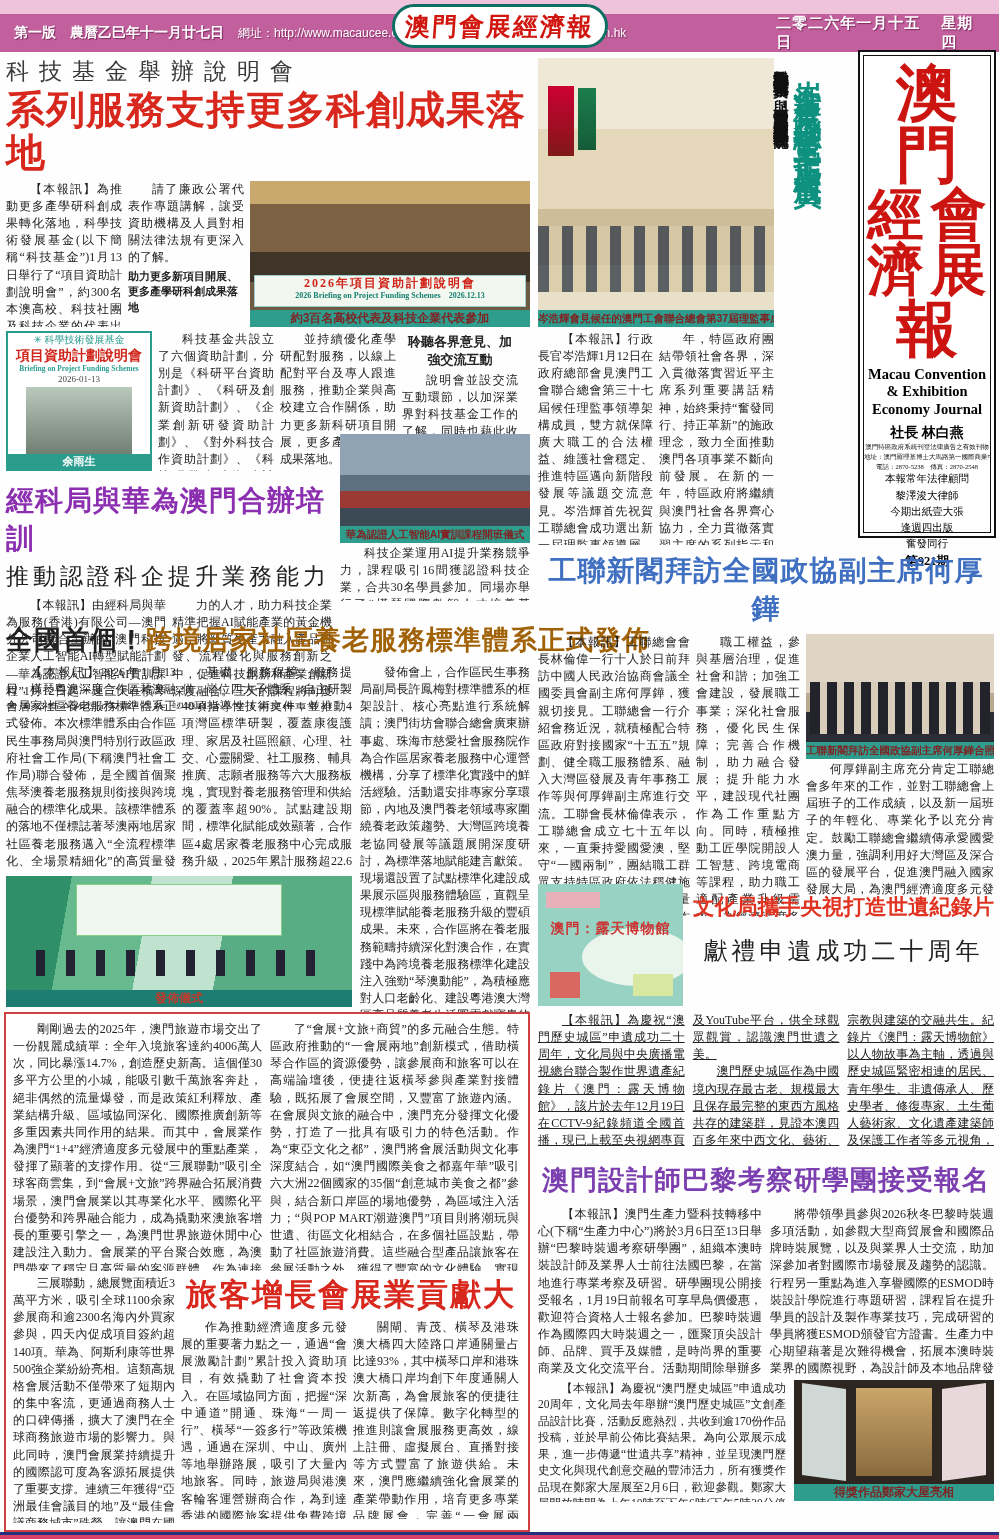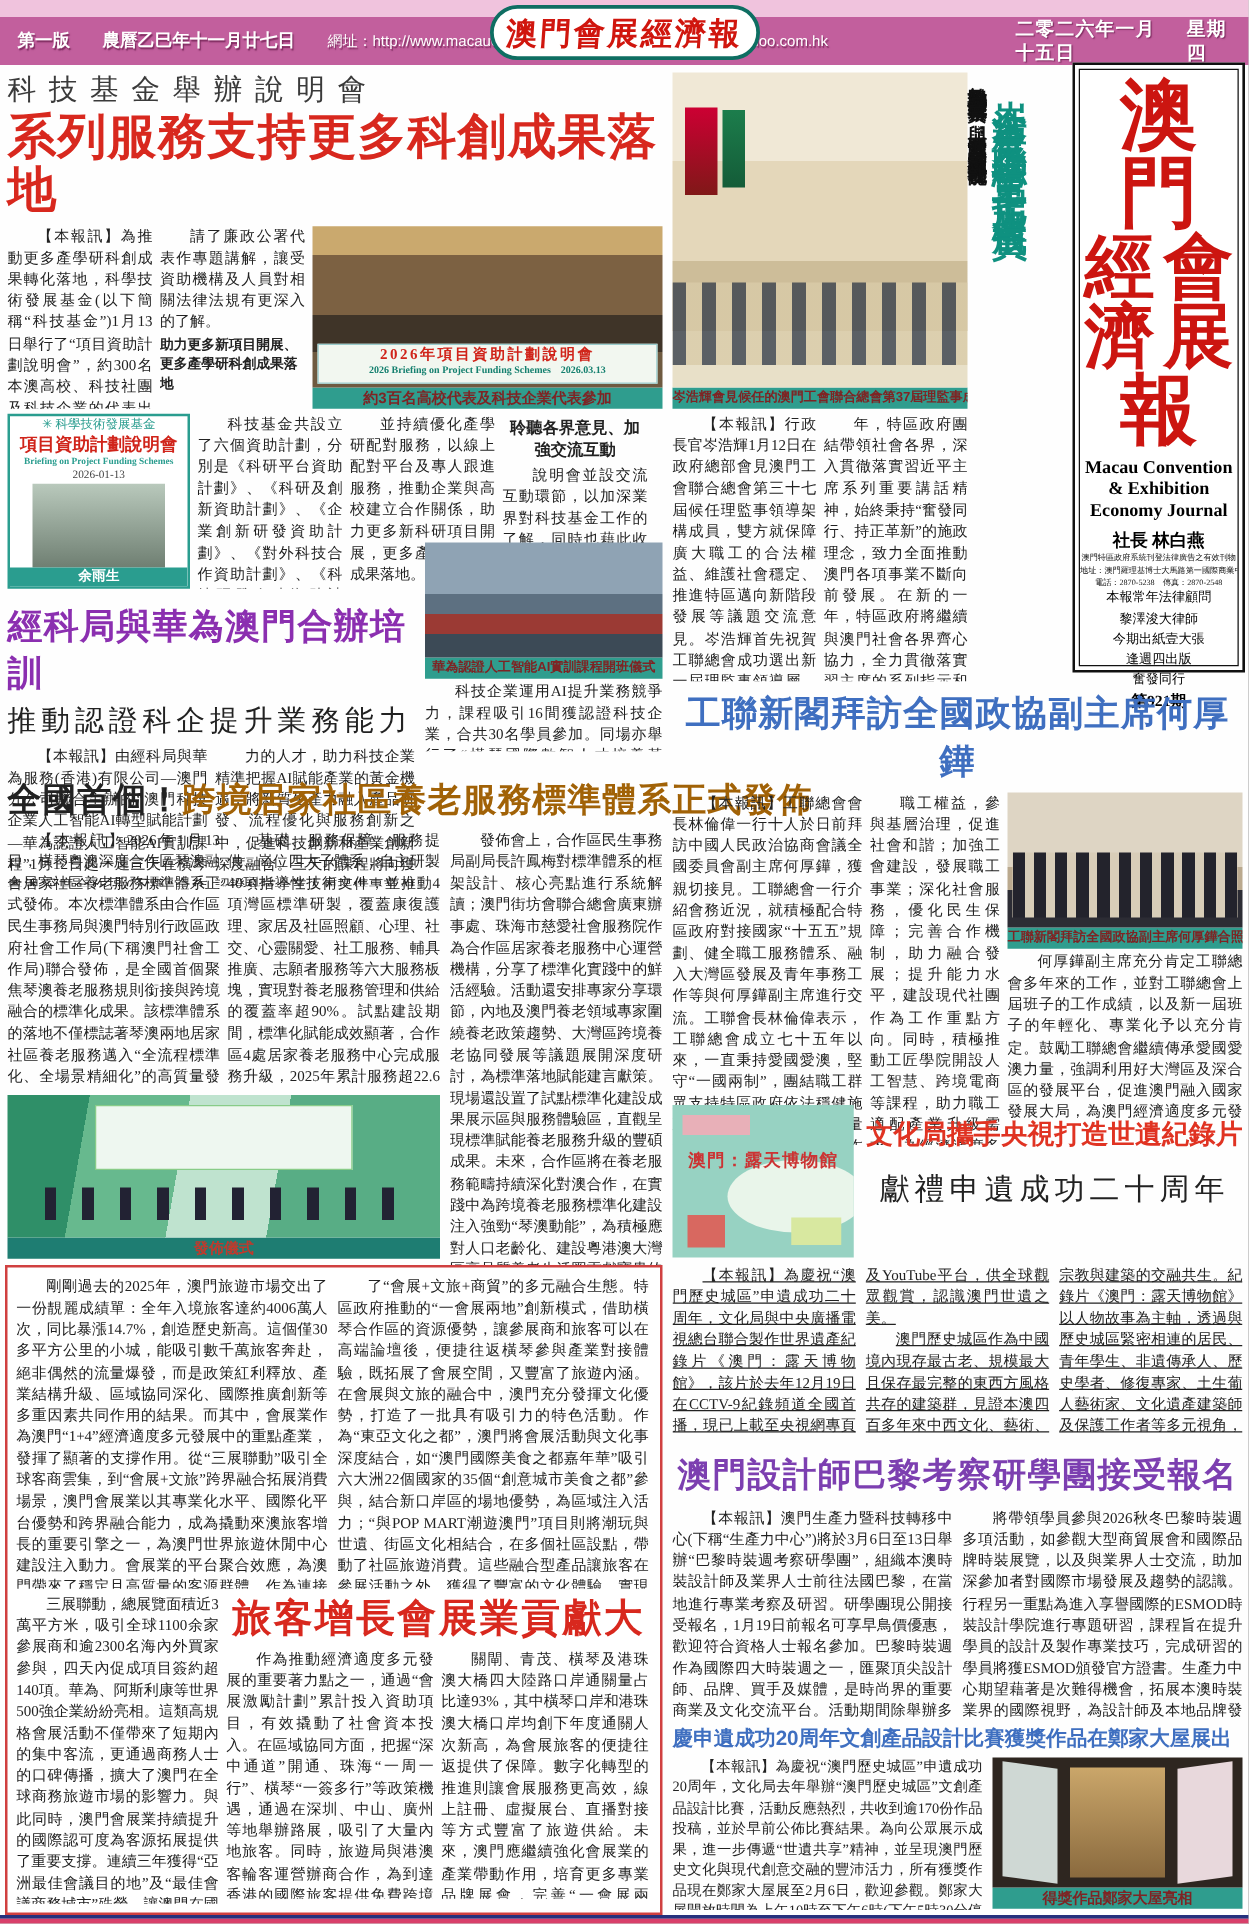--- a/index.html
+++ b/index.html
@@ -5,21 +5,21 @@
   * { margin:0; padding:0; box-sizing:border-box; }
   html,body { background:#888; }
   .page { position:relative; width:999px; height:1539px; background:#fefefe; margin:0 auto; overflow:hidden;
           font-family:"Liberation Serif","DejaVu Serif",serif; }
 
   
   .topbar { position:absolute; left:0; top:0; width:999px; height:52px;
             background:linear-gradient(#f0c3dd 0 14px,#c25f9d 14px 100%); }
   .topbar-inner { position:absolute; left:0; top:14px; width:100%; height:38px; display:flex; align-items:center;
                   color:#fff; font-family:"Liberation Sans",sans-serif; font-weight:bold;
-                  text-shadow:1px 1px 1px #7c2a5e;gap:12px; }
+                  text-shadow:1px 1px 1px #7c2a5e; }
   .tb-item { margin-left:14px; font-size:14px; white-space:nowrap; }
   .tb-url { font-size:12px; font-weight:normal; }
   .tb-right { margin-left:auto; display:flex; align-items:center; }
   .tb-date { margin-right:12px; font-size:15px; letter-spacing:1px; }
   .logo-pill { position:absolute; left:50%; top:4px; transform:translateX(-50%); width:216px; height:44px;
                background:#fff; border:3px solid #0e6e62; border-radius:22px; display:flex; align-items:center; justify-content:center; }
   .logo-pill span { color:#d0160e; font-size:25px; font-weight:bold; letter-spacing:2px; transform:skewX(-4deg); }
 
   
   .col { font-size:12px; line-height:1.43; text-align:justify; overflow:hidden; color:#222;
@@ -199,21 +199,21 @@
         </div>
       <div class="c col">
         <p>請了廉政公署代表作專題講解，讓受資助機構及人員對相關法律法規有更深入的了解。</p>
         <div class="subhed" style="font-size:11px; text-align:left;">助力更多新項目開展、更多產學研科創成果落地</div>
 
       </div>
       <div>
         <div class="photo photo-hall">
           <div class="hall-banner">
             <div class="b1">2026年項目資助計劃說明會</div>
-            <div class="b2">2026 Briefing on Project Funding Schemes　2026.03.13</div>
+            <div class="b2">2026 Briefing on Project Funding Schemes　2026.12.13</div>
           </div>
         </div>
         <div class="caption-bar" style="width:280px;">約3百名高校代表及科技企業代表參加</div>
       </div>
     </div>
     <div class="row2">
       <div class="poster">
         <div class="plogo">✳ 科學技術發展基金</div>
         <div class="pt">項目資助計劃說明會</div>
         <div class="pe">Briefing on Project Funding Schemes</div>
@@ -407,21 +407,20 @@
       <div class="c col">
           <p>【本報訊】澳門生產力暨科技轉移中心(下稱“生產力中心”)將於3月6日至13日舉辦“巴黎時裝週考察研學團”，組織本澳時裝設計師及業界人士前往法國巴黎，在當地進行專業考察及研習。研學團現公開接受報名，1月19日前報名可享早鳥價優惠，歡迎符合資格人士報名參加。巴黎時裝週作為國際四大時裝週之一，匯聚頂尖設計師、品牌、買手及媒體，是時尚界的重要商業及文化交流平台。活動期間除舉辦多場品牌時裝發佈會外，亦設有Premiere Classe、TRANOÏ等大型貿易展覽。是次研學團</p>
         </div>
       <div class="c col">
           <p>將帶領學員參與2026秋冬巴黎時裝週多項活動，如參觀大型商貿展會和國際品牌時裝展覽，以及與業界人士交流，助加深參加者對國際市場發展及趨勢的認識。行程另一重點為進入享譽國際的ESMOD時裝設計學院進行專題研習，課程旨在提升學員的設計及製作專業技巧，完成研習的學員將獲ESMOD頒發官方證書。生產力中心期望藉著是次難得機會，拓展本澳時裝業界的國際視野，為設計師及本地品牌發展帶來新的啟發。截止報名日期為2月2日。</p>
         </div>
     </div>
   </div>
 
   <div class="a-her20">
-    <div class="head">慶申遺成功20周年文創產品設計比賽獲獎作品在鄭家大屋展出</div>
     <div class="body">
       <div class="c col">
           <p>【本報訊】為慶祝“澳門歷史城區”申遺成功20周年，文化局去年舉辦“澳門歷史城區”文創產品設計比賽，活動反應熱烈，共收到逾170份作品投稿，並於早前公佈比賽結果。為向公眾展示成果，進一步傳遞“世遺共享”精神，並呈現澳門歷史文化與現代創意交融的豐沛活力，所有獲獎作品現在鄭家大屋展至2月6日，歡迎參觀。鄭家大屋開放時間為上午10時至下午6時(下午5時30分停止進入參觀，逢周三休館，公眾假期除外)，免費入場。有關比賽活動資訊可瀏覽“慶祝澳門申遺成功20周年”網頁。</p>
         </div>
       <div class="pw">
         <div class="photo photo-house">
           <div class="house-panelL"></div>
           <div class="house-door"></div>
           <div class="house-panelR"></div>
         </div>

